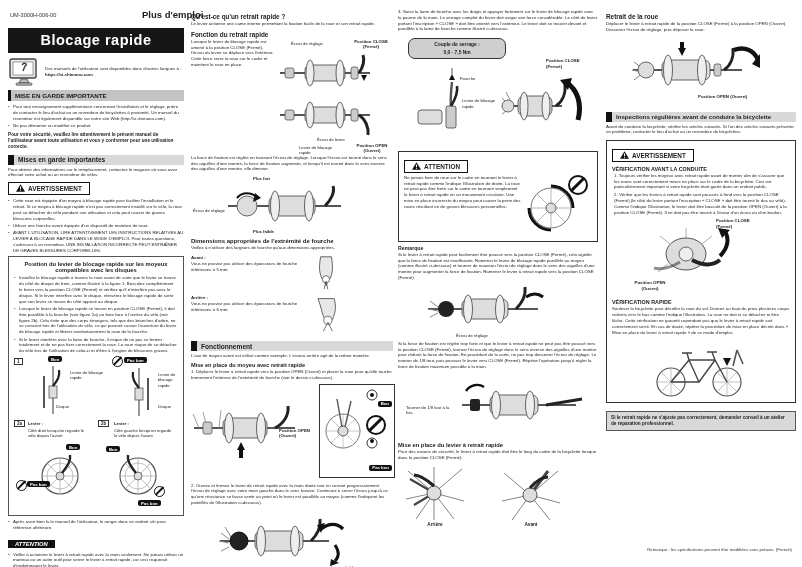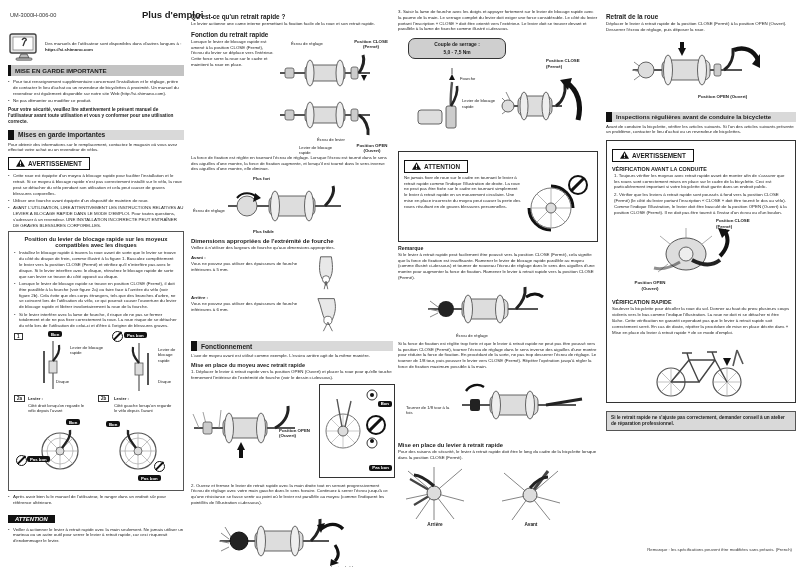--- a/index.html
+++ b/index.html
@@ -59,20 +59,21 @@
 </style>
 </head>
 <body>
 
 <div class="page">
 
   <div id="doc-number">UM-3000H-006-00</div>
   <div id="mode-demploi">Plus d'emploi</div>
 
   <div class="col" id="col1">
+    <div class="banner">Blocage rapide</div>
 
     <div class="manualrow">
       <svg width="32" height="28" viewBox="0 0 32 28">
         <rect x="2" y="1" width="26" height="19" rx="2" fill="#e8e8e8" stroke="#444" stroke-width="1.4"></rect>
         <rect x="5" y="4" width="20" height="13" fill="#fff" stroke="#777" stroke-width="0.7"></rect>
         <path d="M13 21 L11 25 H21 L19 21 Z" fill="#bbb" stroke="#444" stroke-width="0.8"></path>
         <rect x="8" y="25" width="16" height="2.2" rx="1" fill="#bbb" stroke="#444" stroke-width="0.7"></rect>
         <path d="M14 7 q2 -3 4 -1 q1 1 -1 2 l-2 5" stroke="#333" stroke-width="1.3" fill="none"></path>
       </svg>
       <div>

